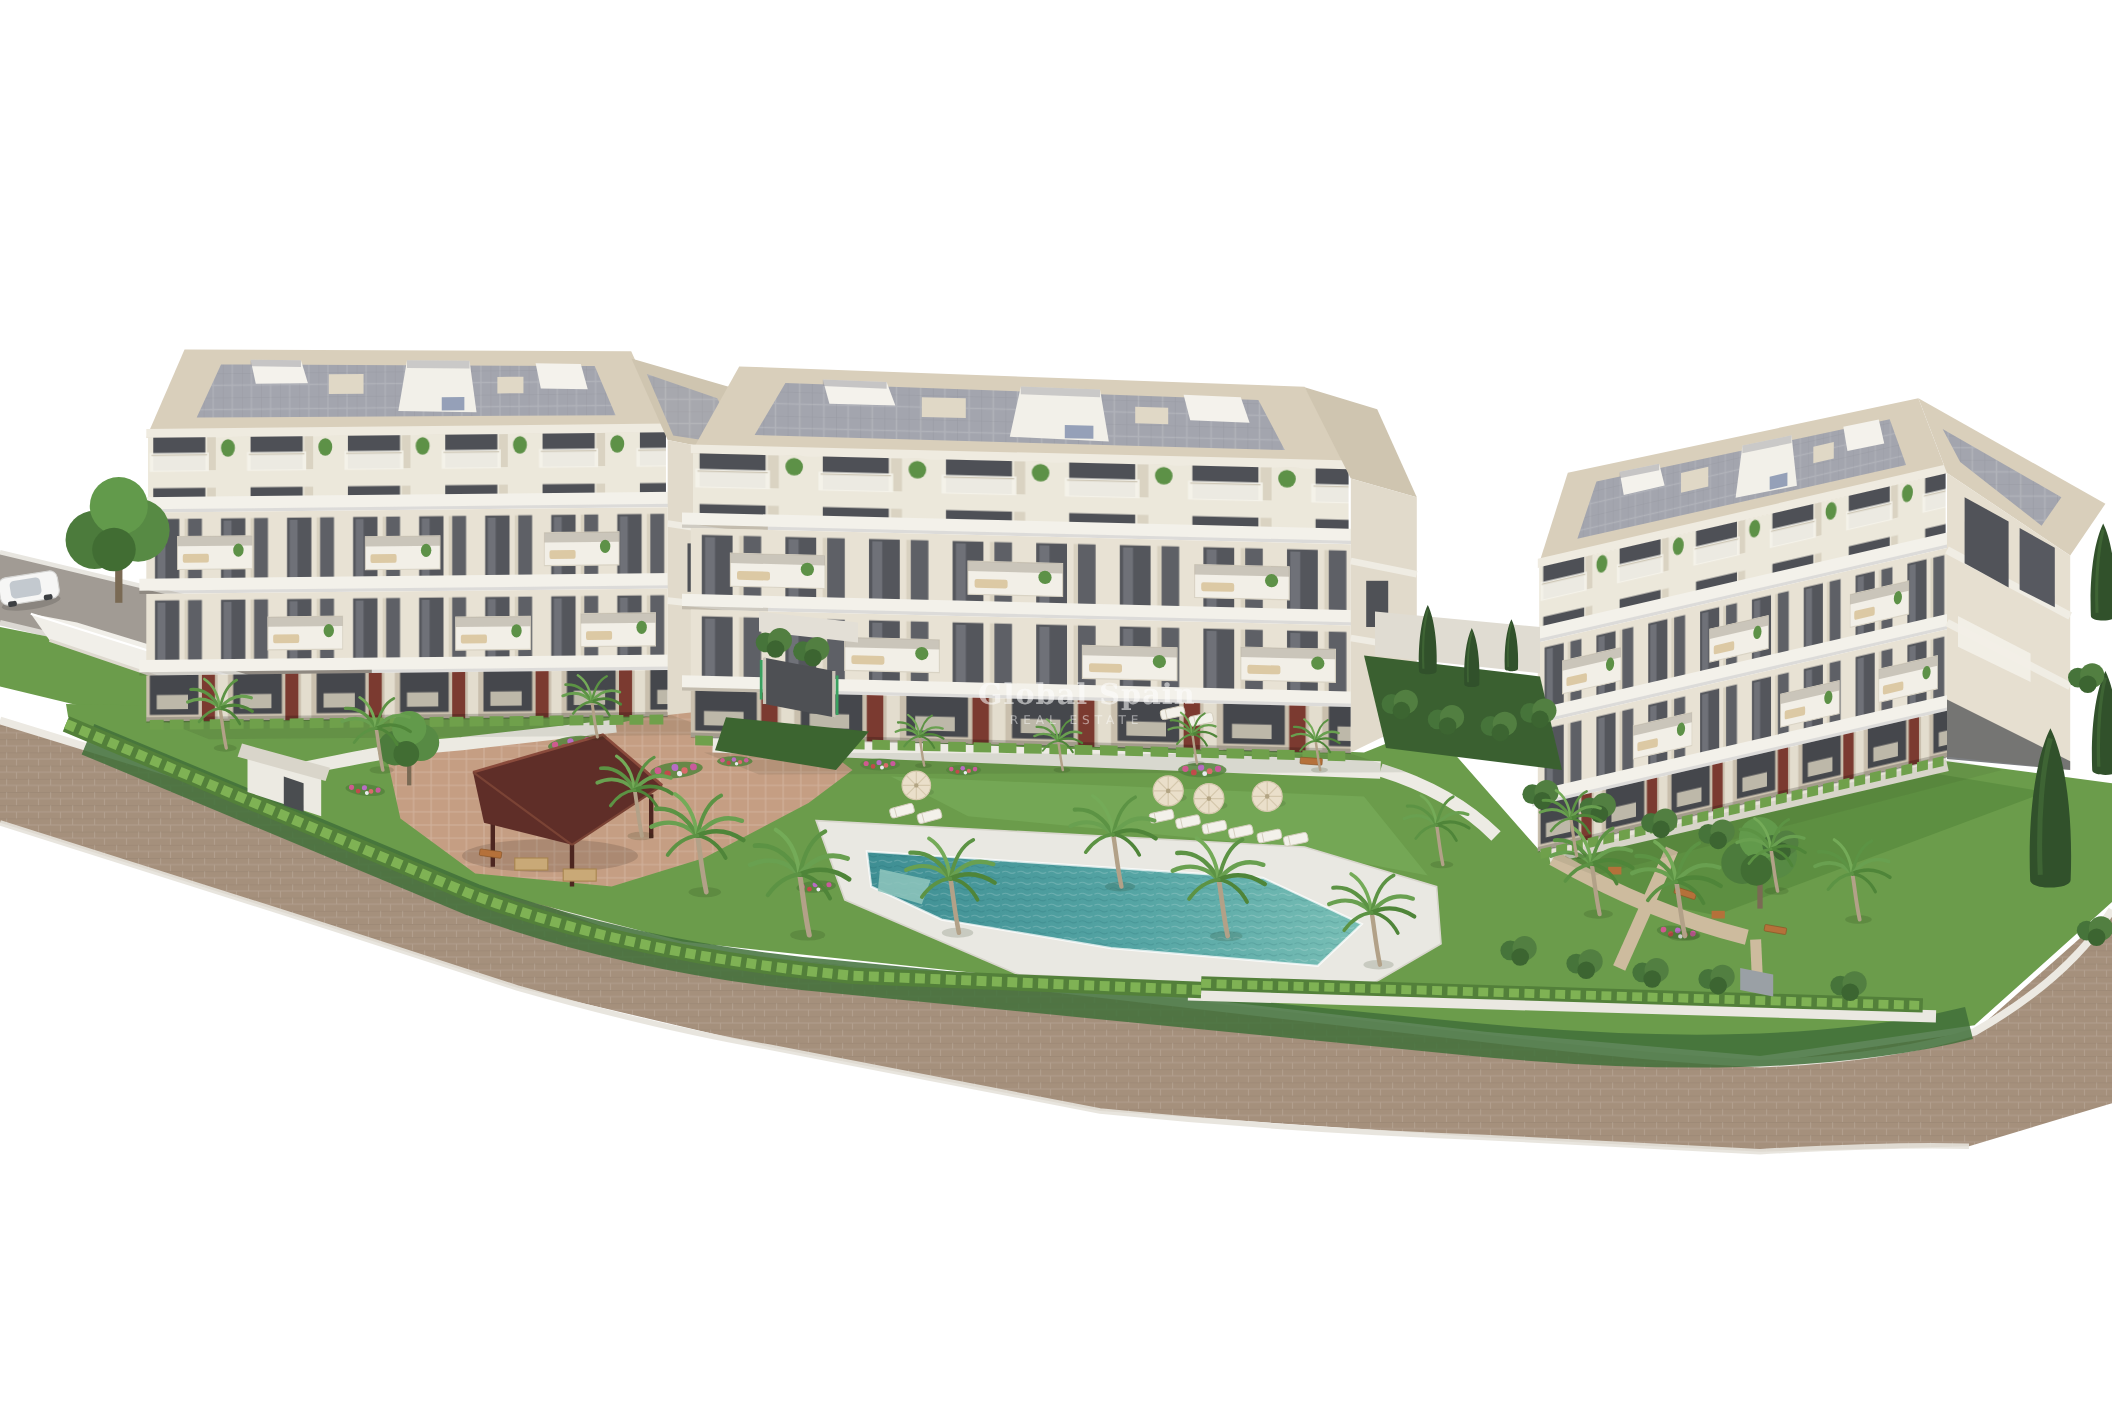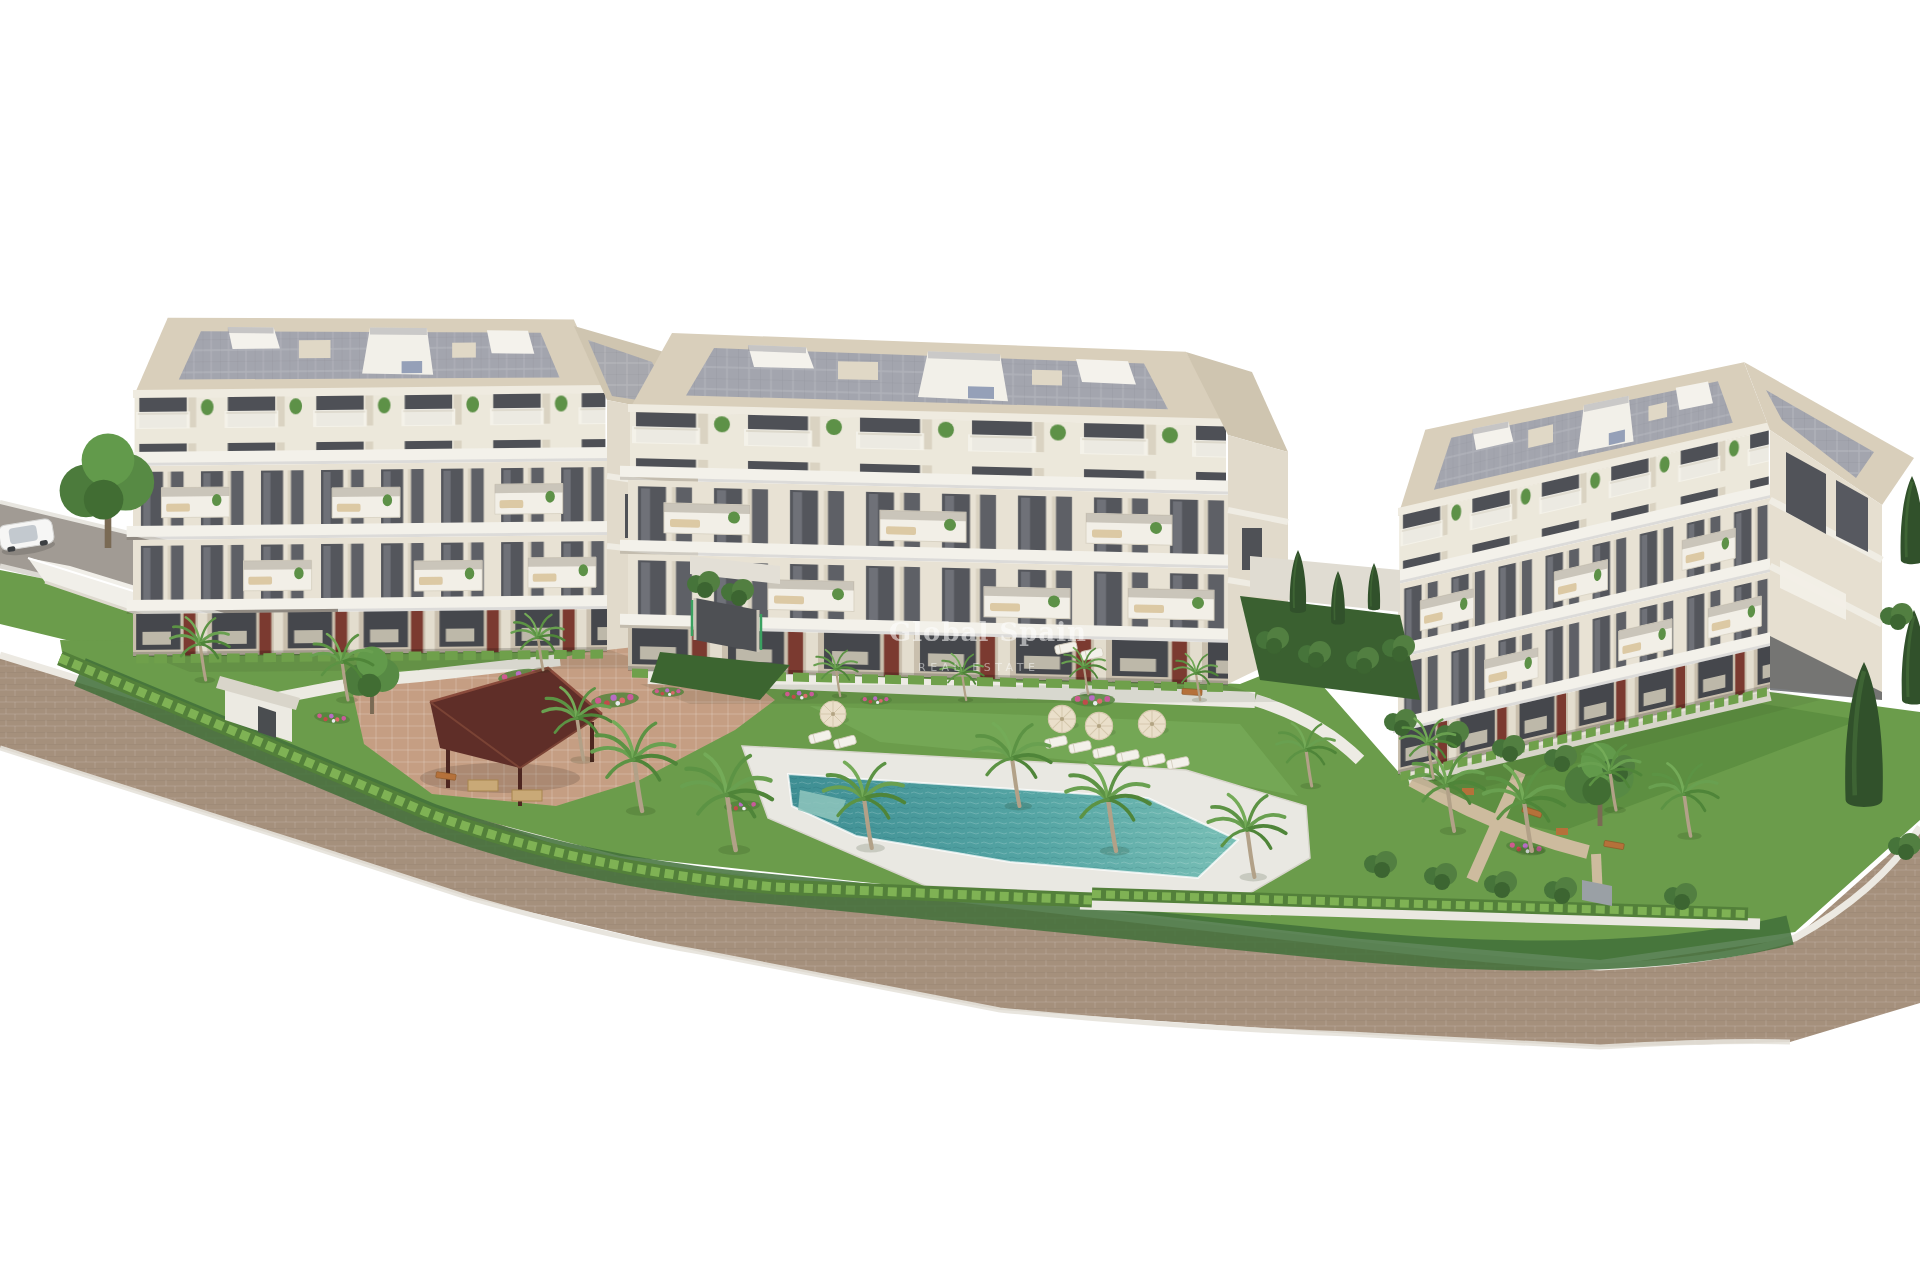--- a/index.html
+++ b/index.html
@@ -2,21 +2,21 @@
 <html><head>
 <meta charset="utf-8">
 <style>
   html,body{margin:0;padding:0;background:#fff;}
   .stage{position:relative;width:1920px;height:1280px;background:#6d28d9;overflow:hidden;
          font-family:"Liberation Sans",sans-serif;}
   .stage svg{position:absolute;inset:0;display:block;}
   .watermark{position:absolute;left:889px;top:617px;color:#ffffff;pointer-events:none;}
   .wm1{font-family:"DejaVu Serif",serif;font-size:26px;font-weight:600;letter-spacing:1px;opacity:.55;}
   .wm2{font-family:"DejaVu Sans",sans-serif;font-size:11px;font-weight:400;letter-spacing:4.5px;
-       margin-left:29px;margin-top:14px;opacity:.48;}
+       margin-left:29px;margin-top:1px;opacity:.48;}
 </style>
 </head>
 <body>
 
 <div class="stage">
 <svg viewBox="0 0 1920 1280" width="1920" height="1280" xmlns="http://www.w3.org/2000/svg" xmlns:xlink="http://www.w3.org/1999/xlink">
 <defs>
   <pattern id="pRoof" width="22" height="22" patternUnits="userSpaceOnUse">
     <rect width="22" height="22" fill="#a3a5ae"></rect>
     <path d="M0 11H22M11 0V22" stroke="rgba(255,255,255,.14)" stroke-width="1.4"></path>

